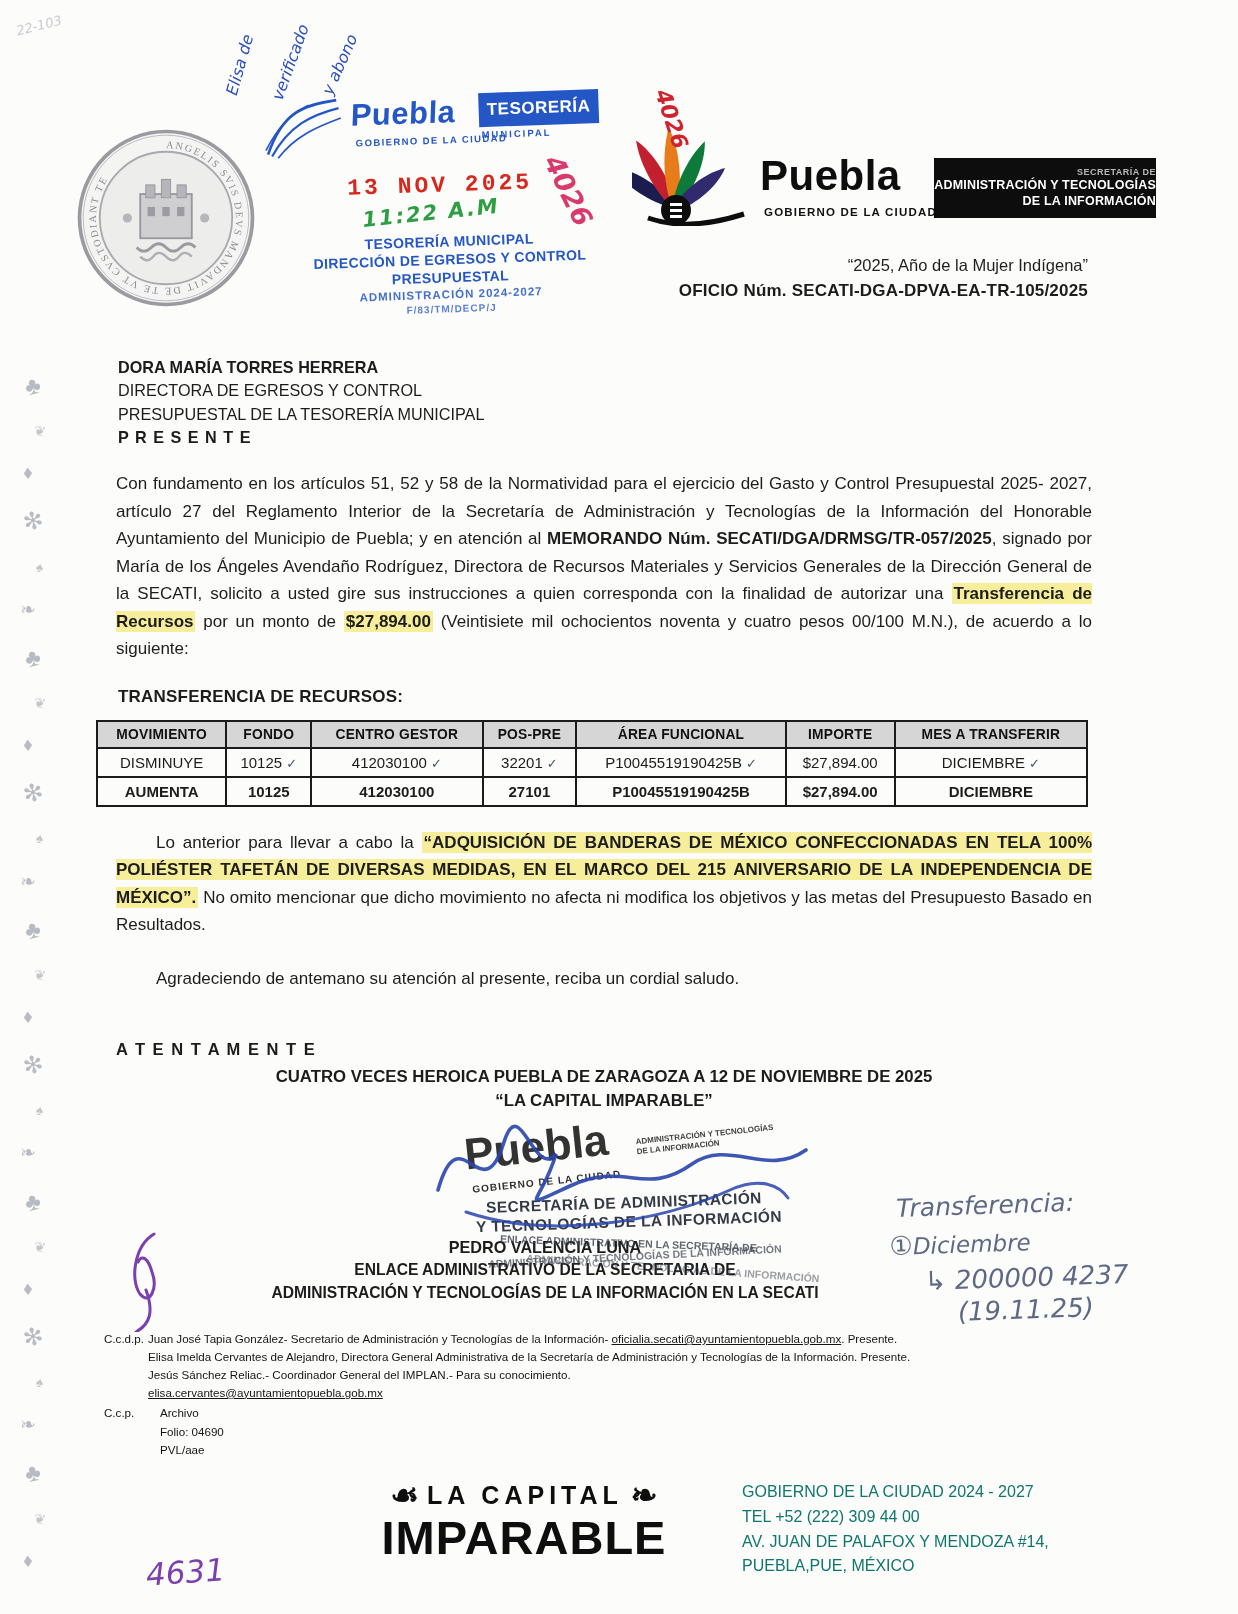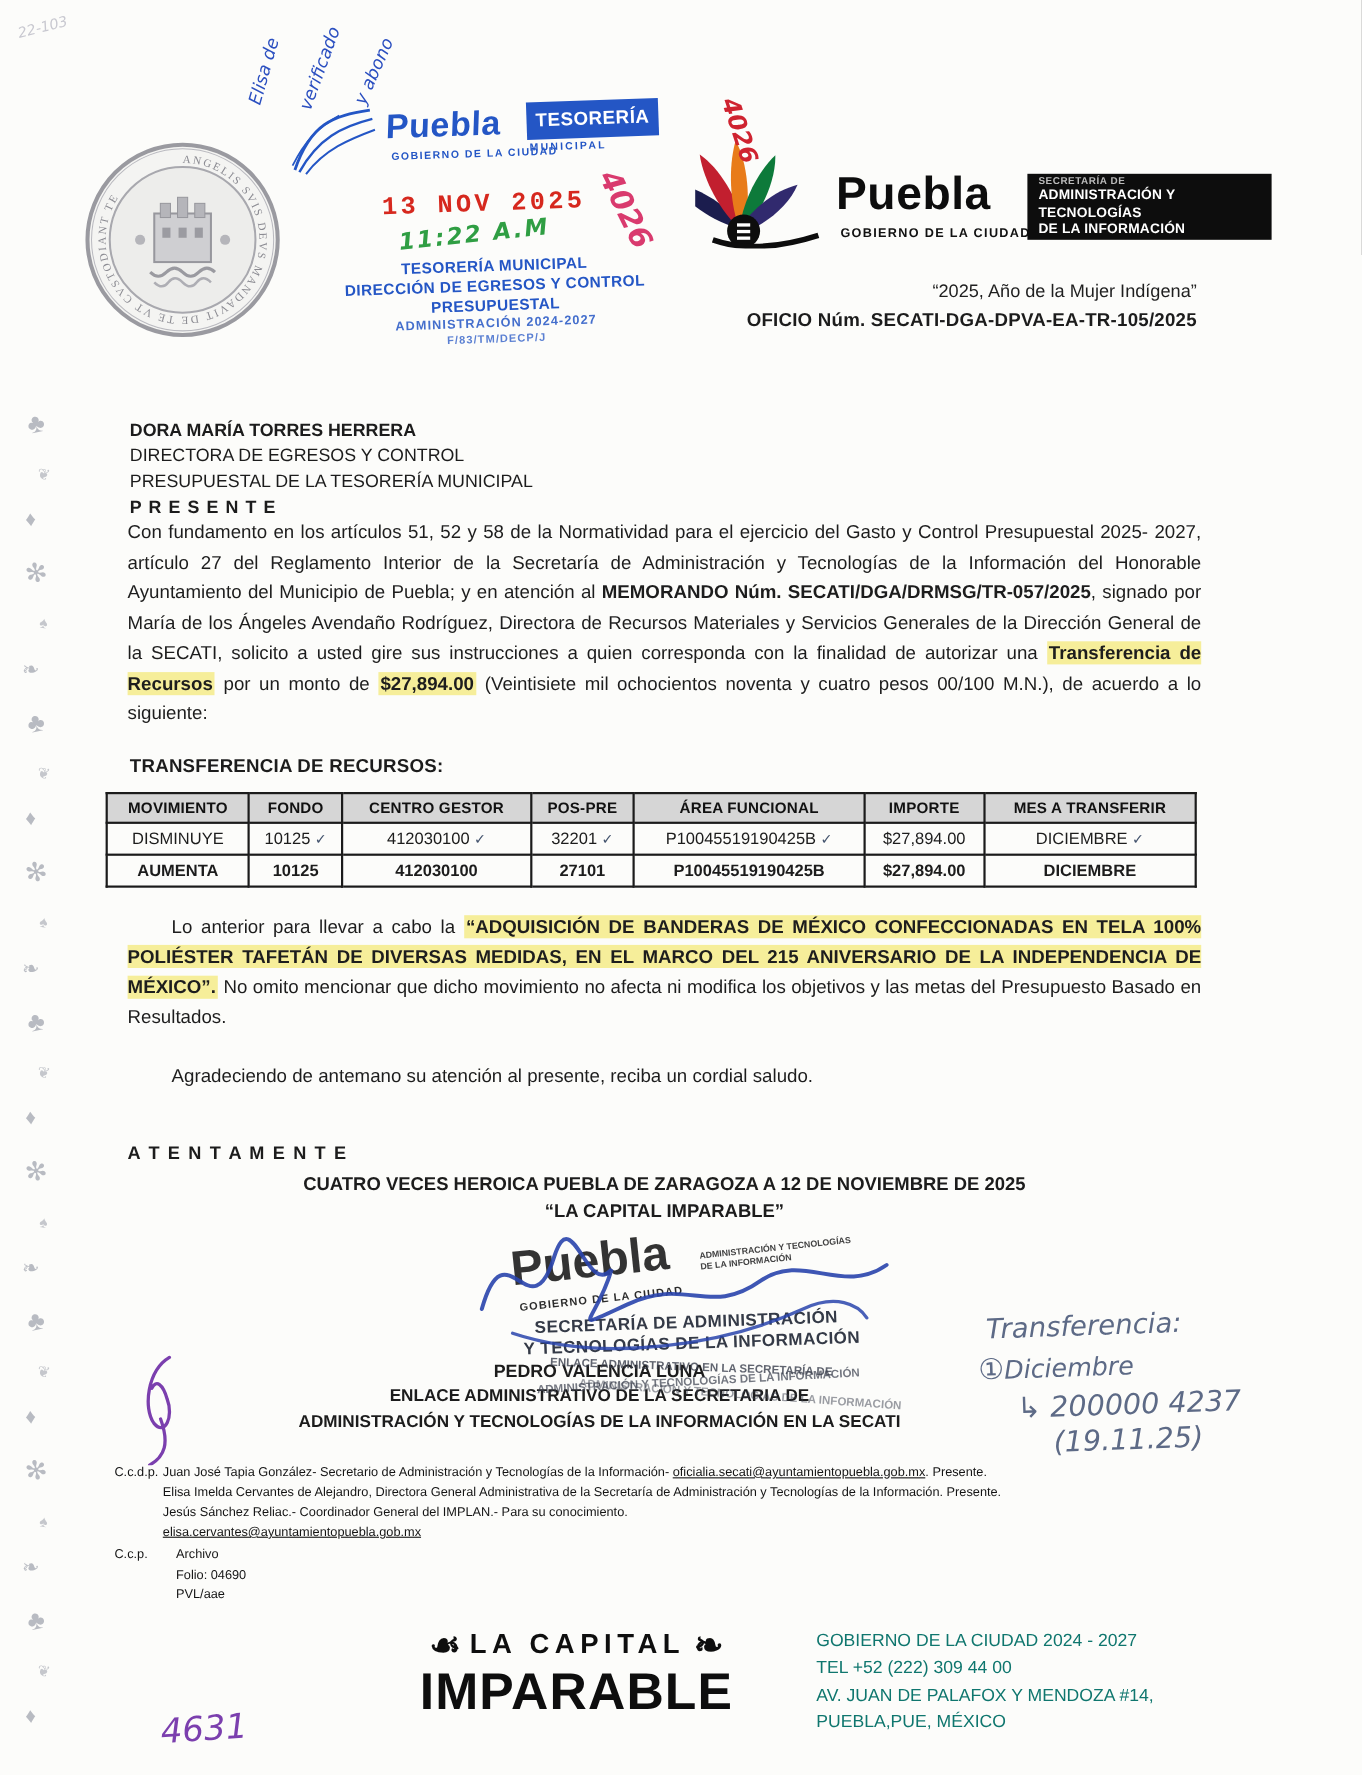--- a/index.html
+++ b/index.html
@@ -46,29 +46,29 @@
   .script-w{color:#2b4fc0;font-size:16px;transform-origin:0 0;white-space:nowrap;}
   .num-pink{left:566px;top:150px;color:#d93a6e;font-size:27px;font-weight:600;transform:rotate(64deg);transform-origin:0 0;}
   .num-red{left:674px;top:86px;color:#cf2330;font-size:22px;font-weight:600;transform:rotate(72deg);transform-origin:0 0;z-index:5;}
 
   
   .lg{left:632px;top:118px;width:540px;height:120px;}
   .lg-feathers{left:0;top:4px;}
   .lg-brand{left:128px;top:34px;font-size:42px;font-weight:900;color:#0d0d0d;letter-spacing:.5px;}
   .lg-gob{left:132px;top:88px;font-size:11.5px;font-weight:800;color:#111;letter-spacing:1.2px;}
   .lg-box{left:302px;top:40px;width:222px;height:60px;background:#0d0d0d;color:#fff;
-    display:flex;flex-direction:column;justify-content:center;padding-left:10px;box-sizing:border-box;line-height:1.25;}
+    display:flex;flex-direction:column;justify-content:center;box-sizing:border-box;line-height:1.25;align-items:flex-end;}
   .lg-box .t0{font-size:9px;color:#b9b9b9;font-weight:600;letter-spacing:.5px;}
   .lg-box .t1,.lg-box .t2{font-size:12.5px;font-weight:800;letter-spacing:.2px;}
 
   .legend{right:150px;top:256px;font-size:16.5px;color:#1f1f1f;text-align:right;}
   .oficio{right:150px;top:281px;font-size:17px;font-weight:800;text-align:right;letter-spacing:.2px;}
 
   .recipient{left:118px;top:356px;font-size:16.2px;line-height:1.45;}
-  .recipient .nm{font-weight:800;margin-top:24px;}
+  .recipient .nm{font-weight:800;}
   .recipient .pr{font-weight:800;letter-spacing:1px;}
 
   .bodywrap{left:116px;top:470px;width:976px;}
   .body-p{font-size:17px;line-height:1.62;text-align:justify;margin:0;color:#1d1d1d;}
   .indent{text-indent:40px;}
   .sec-title{font-size:17px;font-weight:800;margin:24px 0 0 2px;letter-spacing:.2px;}
 
   table.tr-table{border-collapse:collapse;width:992px;margin:13px 0 0 -20px;}
   .tr-table th{background:#d6d6d6;border:2px solid #1b1b1b;padding:5px 3px;font-size:13.8px;letter-spacing:.2px;color:#111;}
   .tr-table td{border:2px solid #1b1b1b;padding:5px 3px;text-align:center;font-size:15px;}

